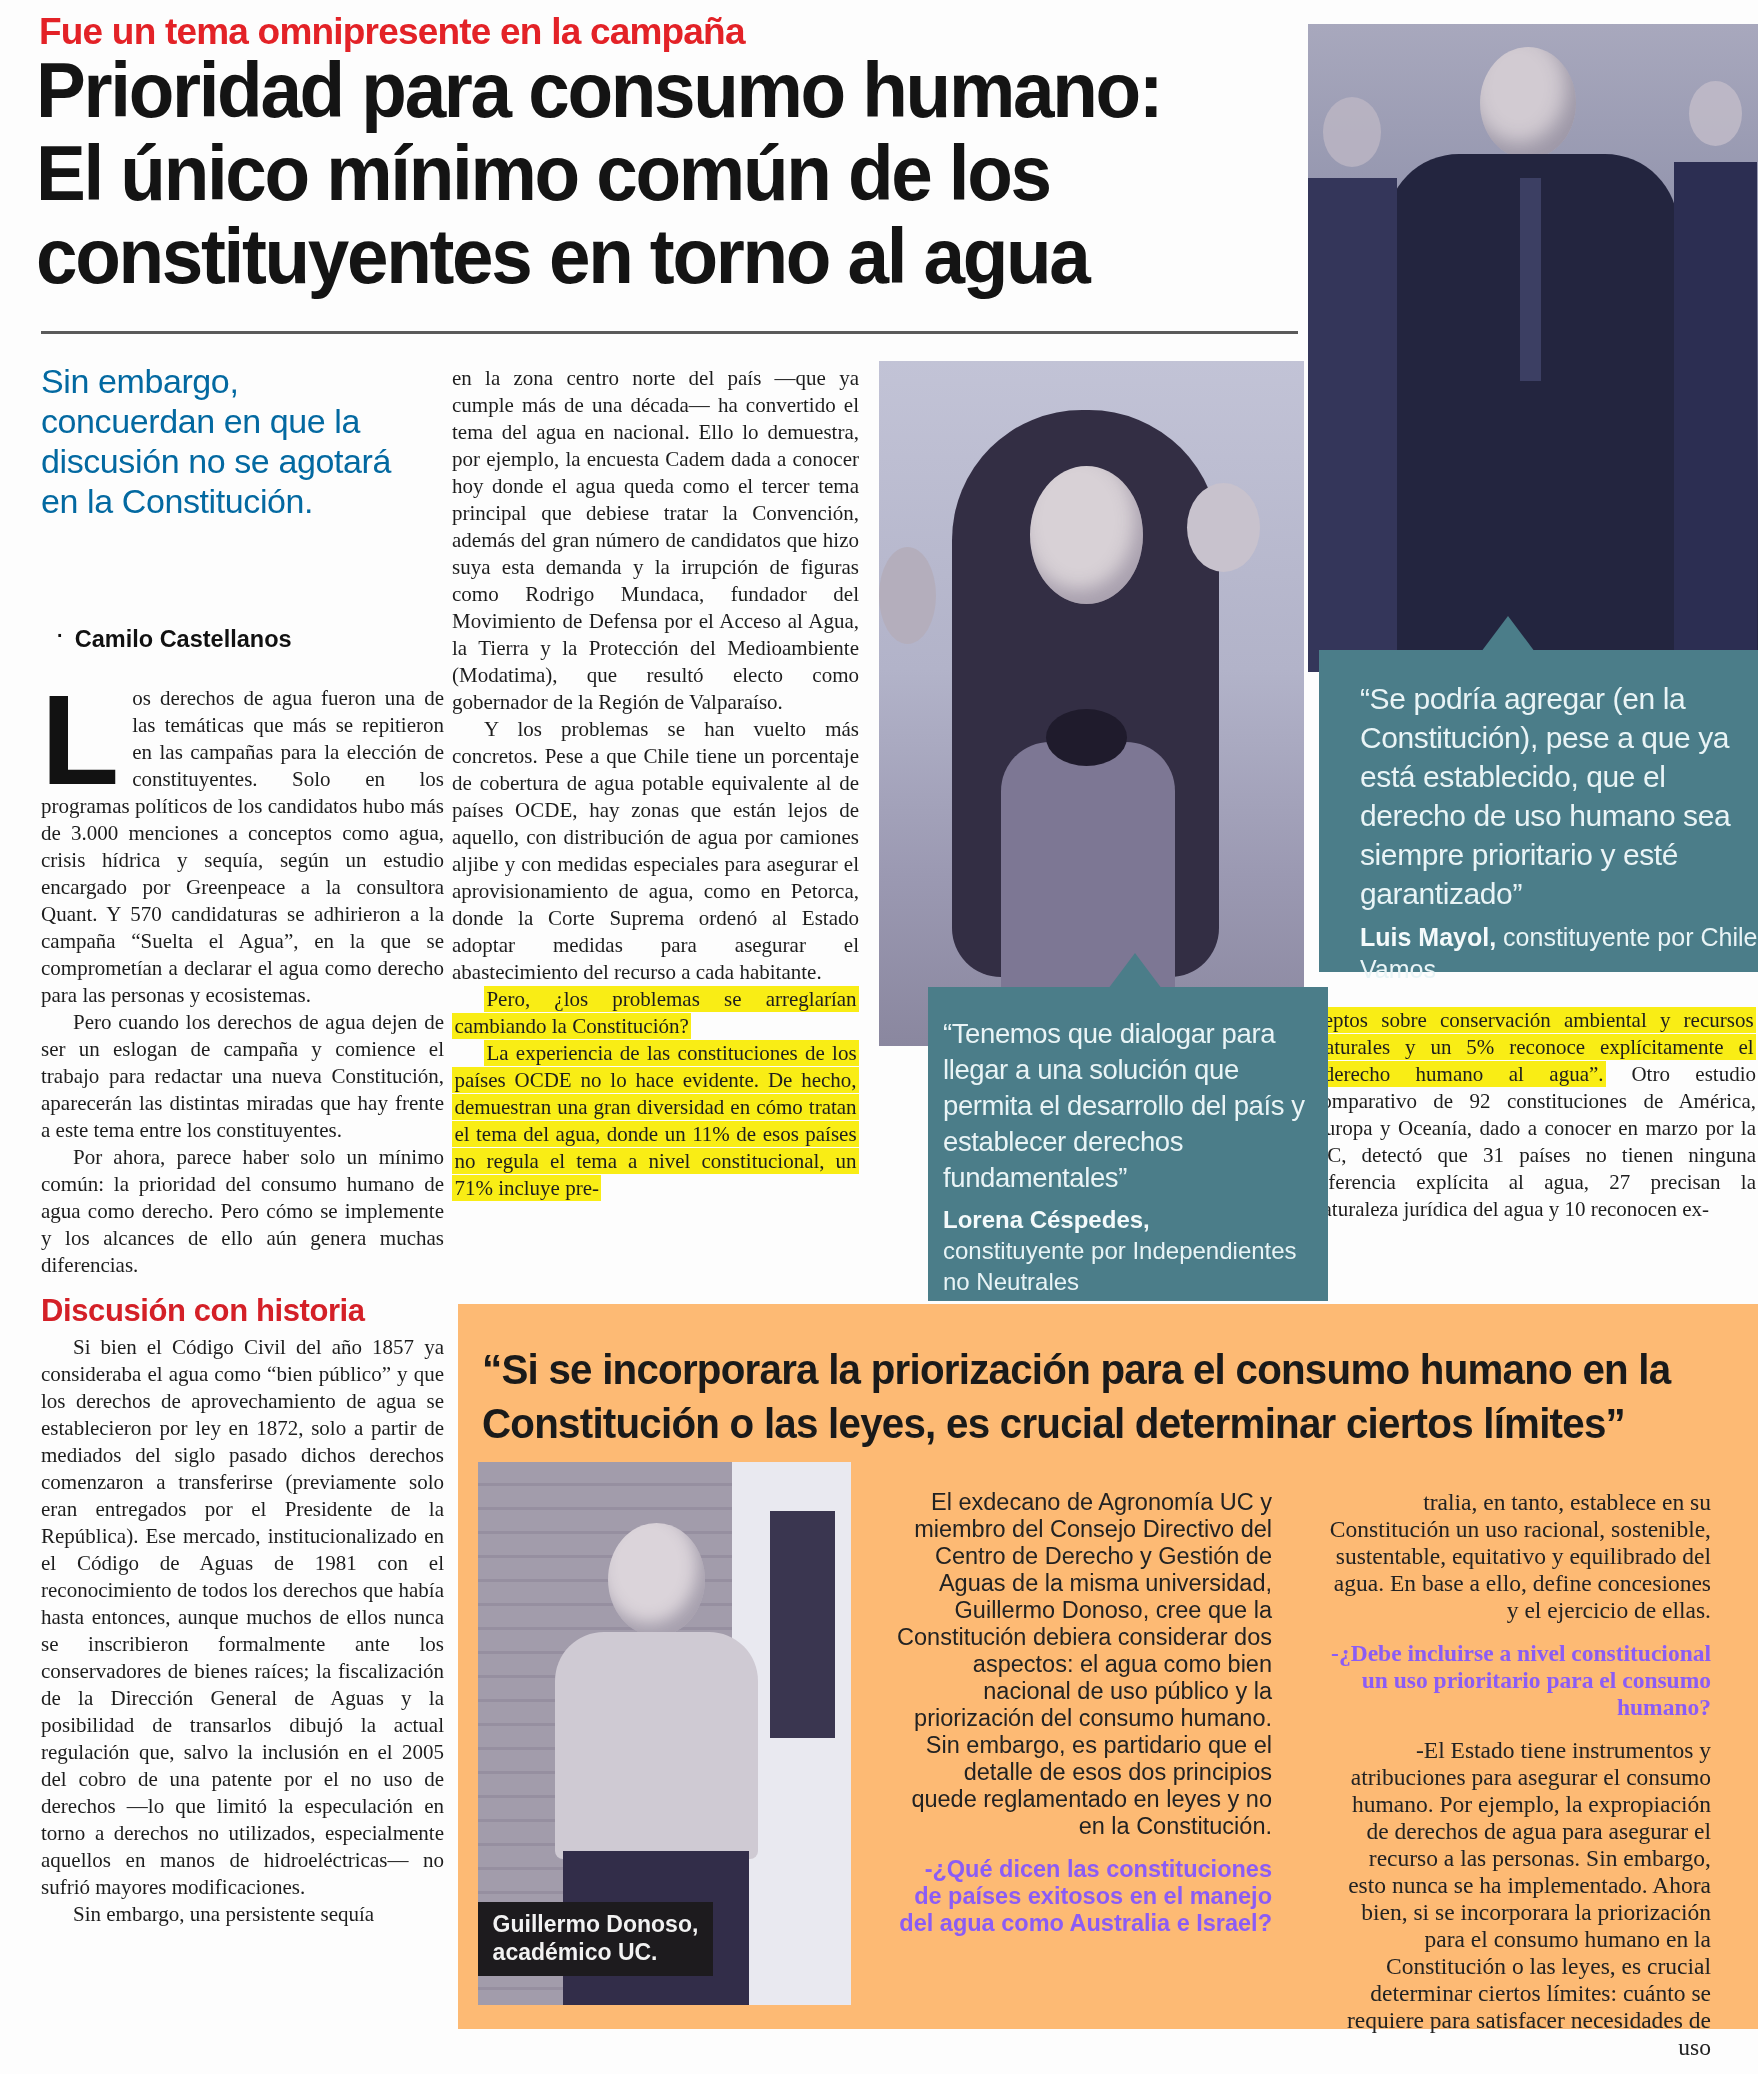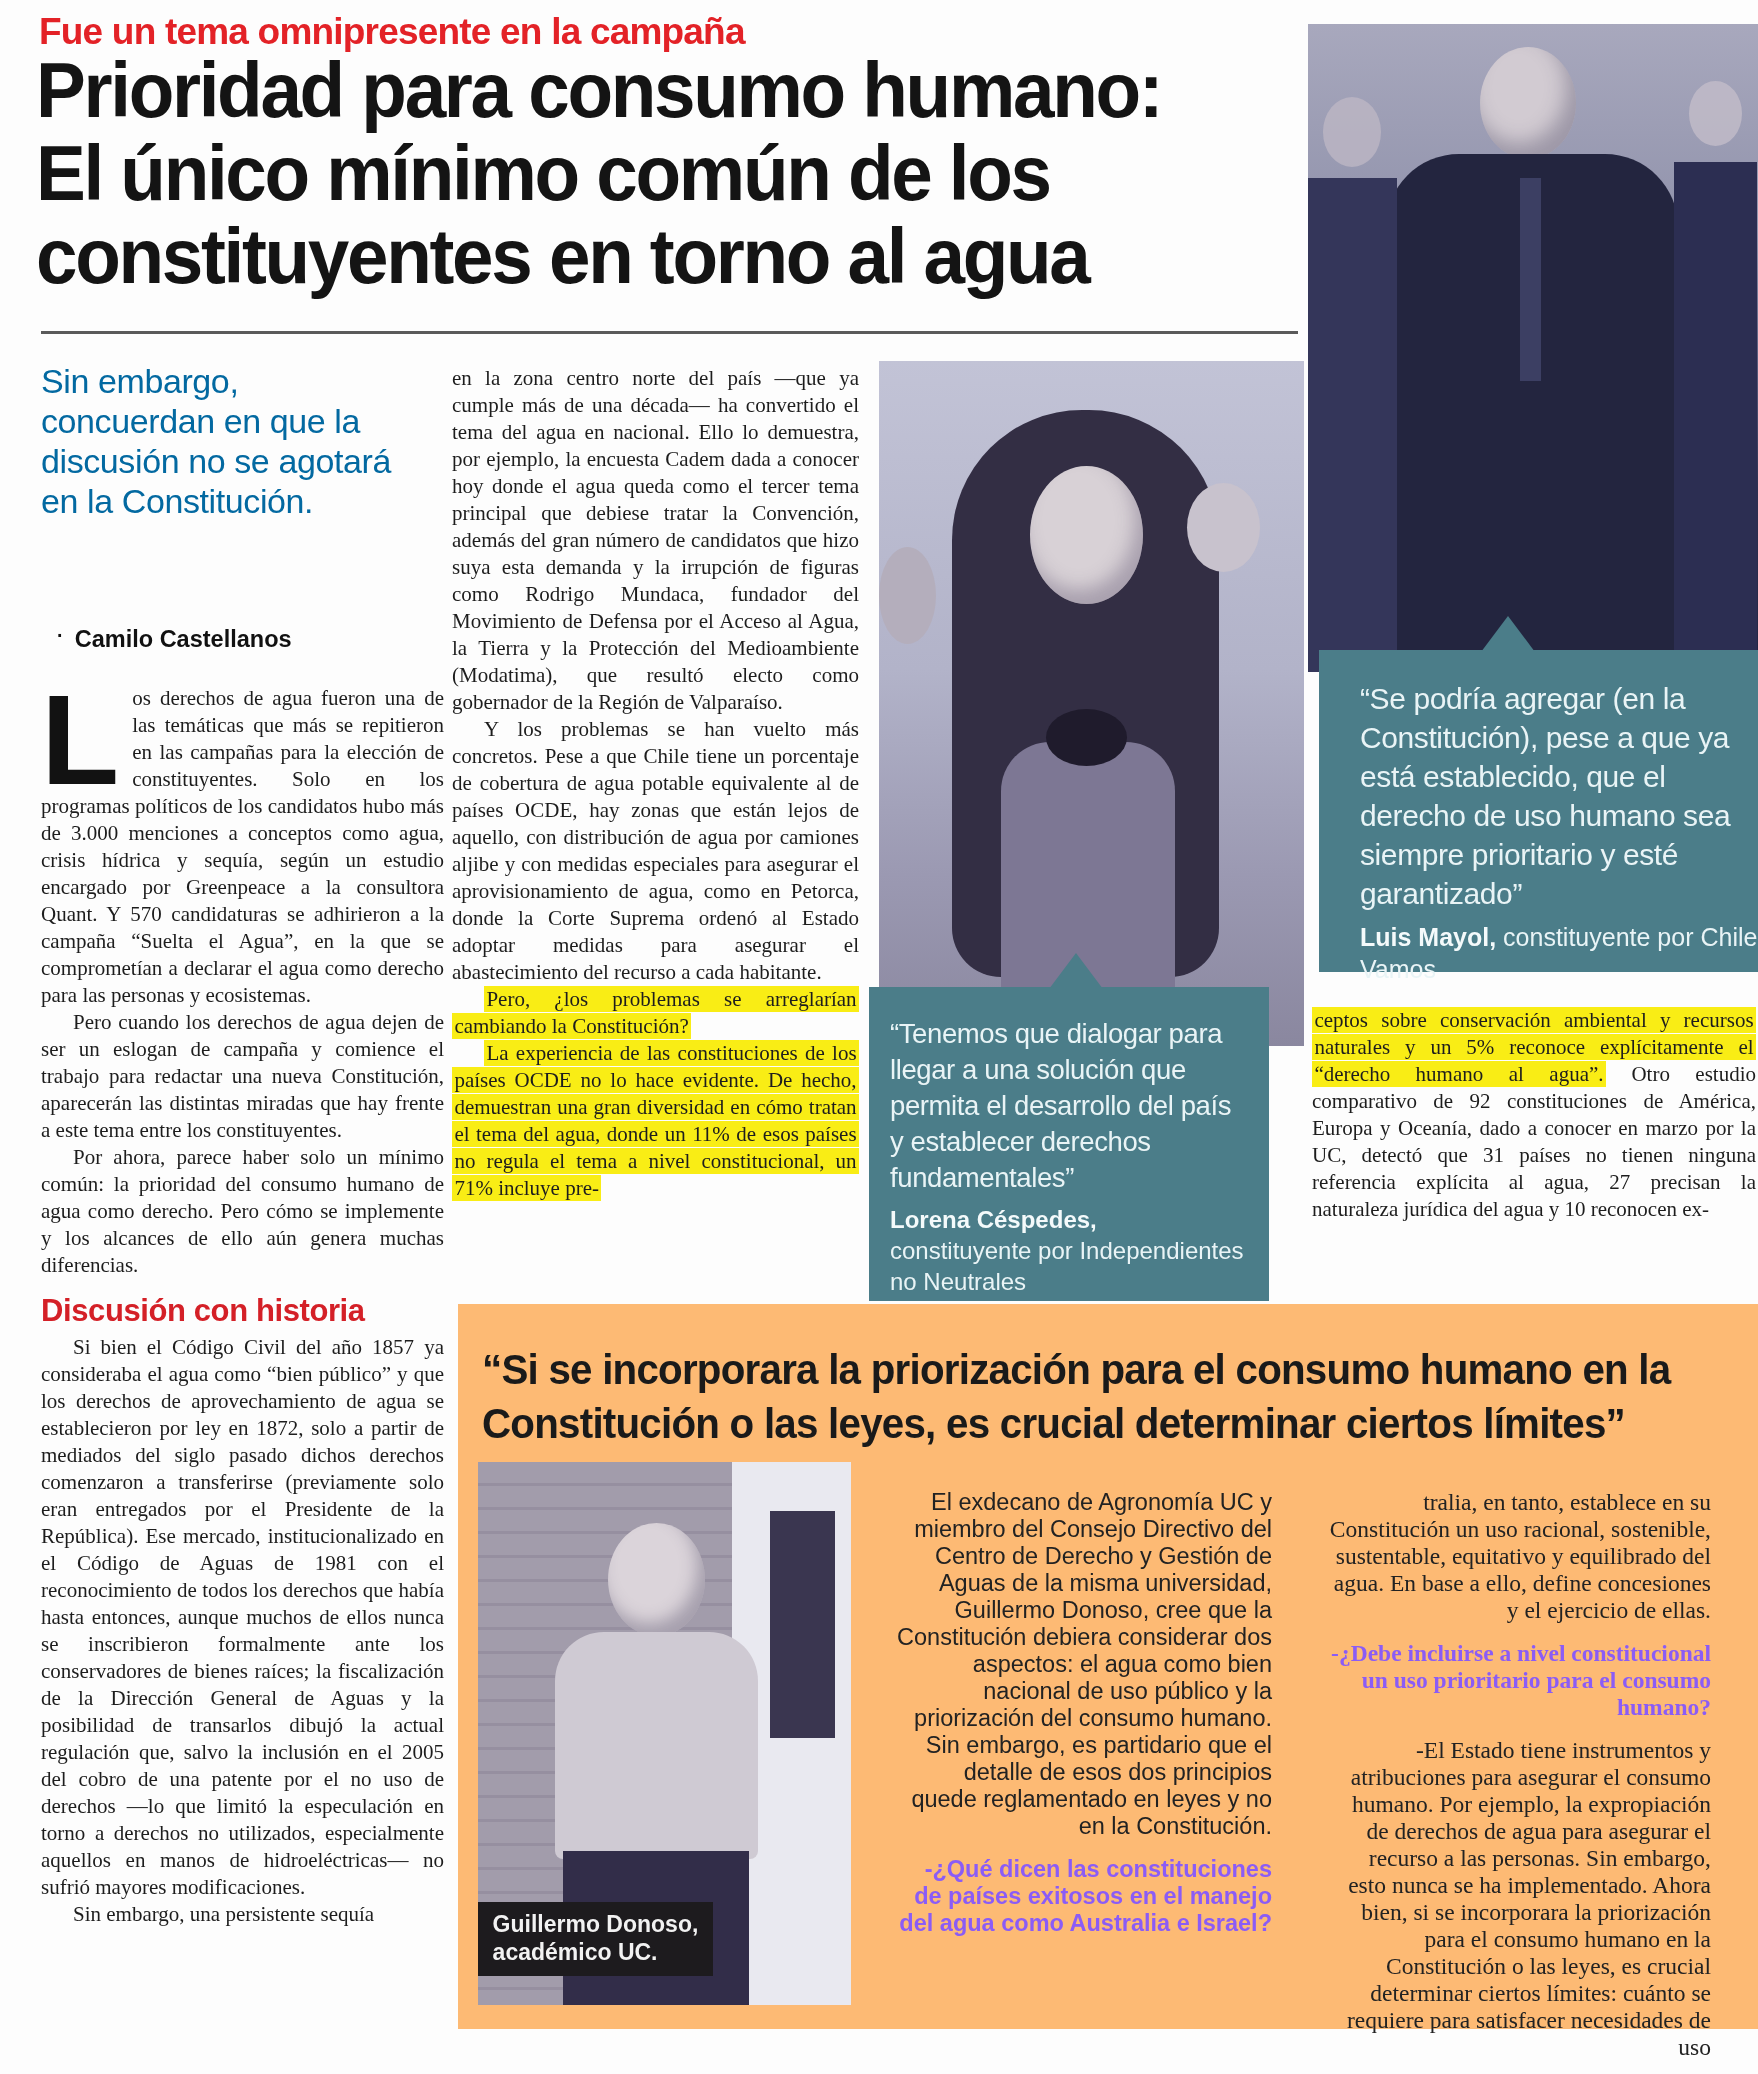--- a/index.html
+++ b/index.html
@@ -37,21 +37,21 @@
     background:
       linear-gradient(90deg,rgba(0,0,0,0) 0 68%,#e9e9f0 68% 100%),
       repeating-linear-gradient(180deg,#a29cab 0 21px,#968fa0 21px 24px);}
   
   .qbox{background:#4b7d89;color:#e9f4f6;}
   .qbox .tail{position:absolute;top:-34px;width:0;height:0;
       border-left:27.5px solid transparent;border-right:27.5px solid transparent;border-bottom:36px solid #4b7d89;}
   .qbox-mayol{left:1319px;top:650px;width:487px;height:322px;padding:29px 41px;box-sizing:border-box;}
   .qbox-mayol .quote{font-size:30px;line-height:39px;letter-spacing:-0.4px;}
   .qbox-mayol .qmeta{font-size:25px;line-height:32px;margin-top:8px;}
-  .qbox-lorena{left:869px;top:987px;width:400px;height:314px;padding:29px 21px;box-sizing:border-box;}
+  .qbox-lorena{left:928px;top:987px;width:400px;height:314px;padding:29px 15px;box-sizing:border-box;}
   .qbox-lorena .quote{font-size:27.5px;line-height:36px;letter-spacing:-0.4px;}
   .qbox-lorena .qmeta{font-size:24px;line-height:31px;margin-top:8px;}
   .qname{font-weight:bold;color:#f4fafb;}
   
   .panel{left:458px;top:1304px;width:1300px;height:725px;background:#fdba74;}
   .panel-headline{left:482px;top:1343px;width:1264px;font-size:42px;line-height:54px;font-weight:bold;
                   color:#1a1a1a;letter-spacing:-0.8px;transform:scaleX(.96);transform-origin:left top;white-space:nowrap;}
   .int{font-size:23.5px;line-height:27px;margin:16px;text-align:right;color:#222;}
   .int.q{font-weight:bold;color:#8b5cf6;}
   .pcolA{left:879px;top:1473px;width:409px;}

